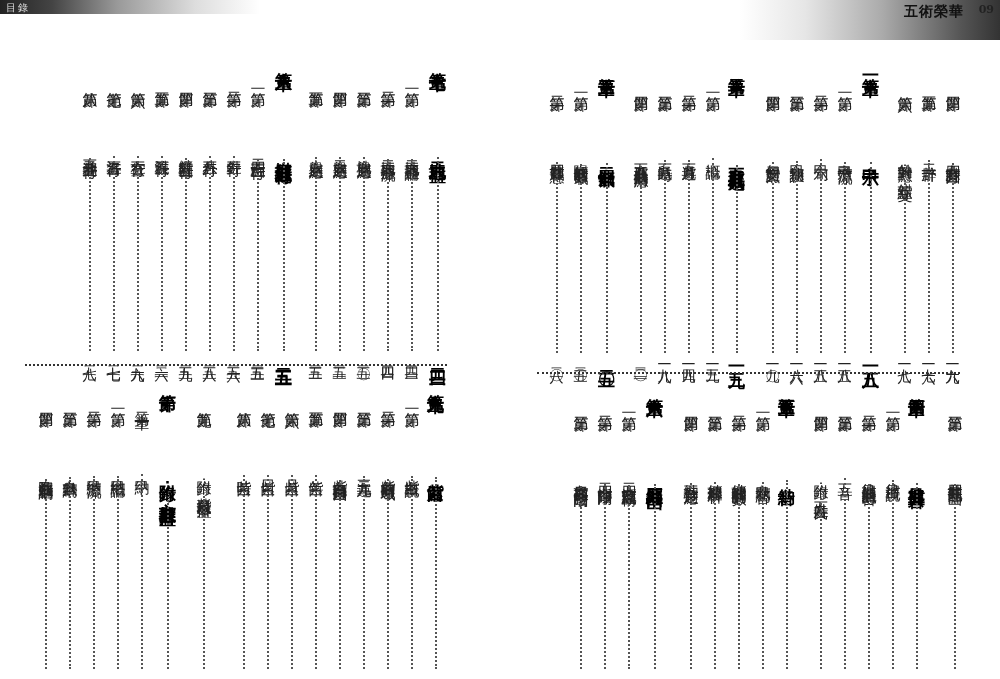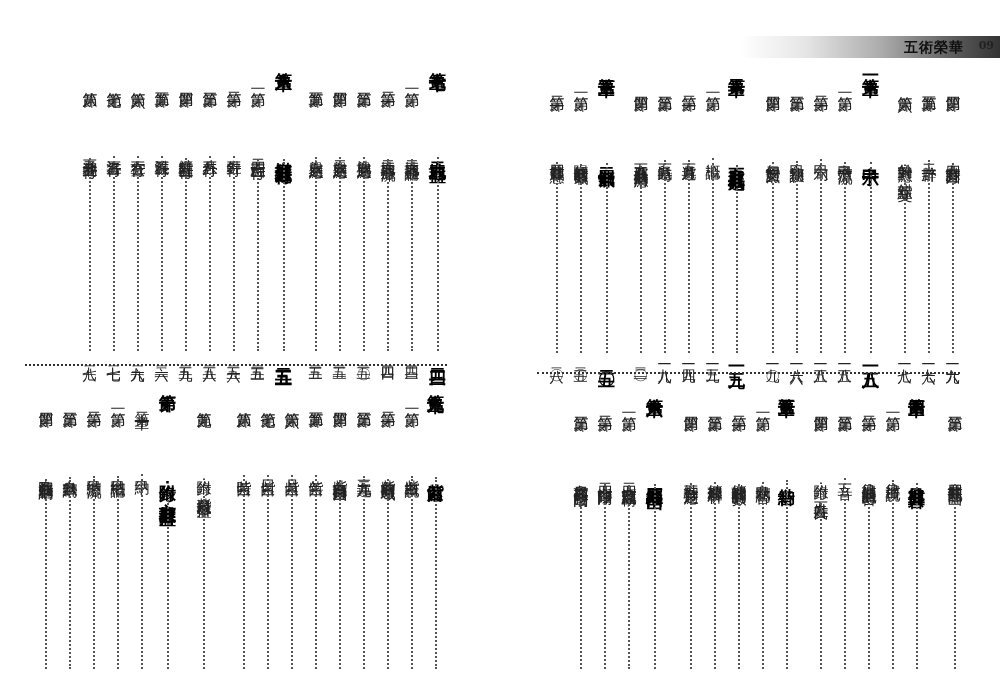--- a/index.html
+++ b/index.html
@@ -3,39 +3,42 @@
 <meta charset="utf-8">
 <style>
   html,body{margin:0;padding:0;background:#fff;}
   body{width:1000px;height:679px;position:relative;overflow:hidden;font-family:"DejaVu Serif","Liberation Serif",serif;color:#222;}
   .page{position:absolute;top:0;height:679px;width:500px;overflow:hidden;}
   .page.left{left:0;}
   .page.right{left:500px;}
   .hdr-left{position:absolute;left:0;top:0;width:260px;height:14px;
     background:linear-gradient(90deg,#222 0%,#444 20%,#999 45%,#ddd 75%,rgba(255,255,255,0) 100%);}
   .hdr-left .mark{position:absolute;left:6px;top:1px;font-size:10px;color:#ddd;letter-spacing:2px;}
-  .hdr-right{position:absolute;right:0;top:0;width:260px;height:22px;
-    background:linear-gradient(270deg,#333 0%,#555 15%,#aaa 45%,#e6e6e6 75%,rgba(255,255,255,0) 100%);margin-top:36px;}
+  .hdr-right{position:absolute;right:0;top:0;width:260px;height:40px;
+    background:linear-gradient(270deg,#333 0%,#555 15%,#aaa 45%,#e6e6e6 75%,rgba(255,255,255,0) 100%);}
   .hdr-right .title{position:absolute;right:36px;top:3px;font-size:14px;font-weight:bold;color:#111;letter-spacing:1px;}
   .hdr-right .pg{position:absolute;right:6px;top:3px;font-size:11px;font-weight:bold;color:#222;}
   .divider{position:absolute;height:0;border-top:2px dotted #333;}
   .col{position:absolute;width:22px;display:flex;flex-direction:column;align-items:center;}
   .col .t{writing-mode:vertical-rl;text-orientation:upright;font-size:15px;line-height:22px;letter-spacing:1px;white-space:nowrap;}
   .col.sec .lbl{height:56px;overflow:hidden;}
   .col.sec .name{margin-top:12px;}
   .col.ch .t{font-weight:bold;font-size:17px;color:#000;}
   .col.ch .lbl{height:80px;}
   .col.ch .name{margin-top:10px;}
   .col .dots{flex:1;width:0;border-left:2px dotted #555;margin:4px 0;}
   .col .num{font-size:14px;}
 </style>
 </head>
 <body>
 
 <div class="page left">
+  <div class="hdr-left">
+    <span class="mark">目錄</span>
+  </div>
 
   <div class="col ch" style="left:427px;top:58px;height:300px;">
     <span class="t lbl">第十七章</span>
     <span class="t name">天地人三盤</span>
     <span class="dots"></span>
     <span class="t num">二四三</span>
   </div>
   <div class="col sec" style="left:401px;top:80px;height:278px;">
     <span class="t lbl">第一節</span>
     <span class="t name">天地人三盤通論</span>

